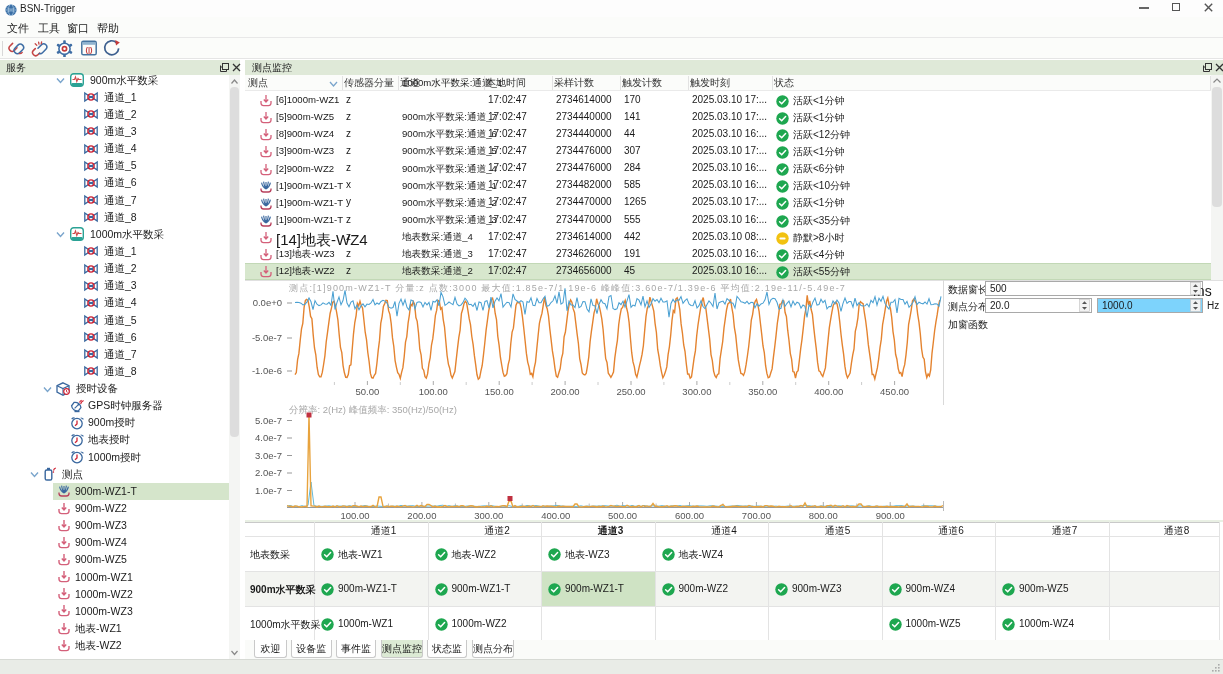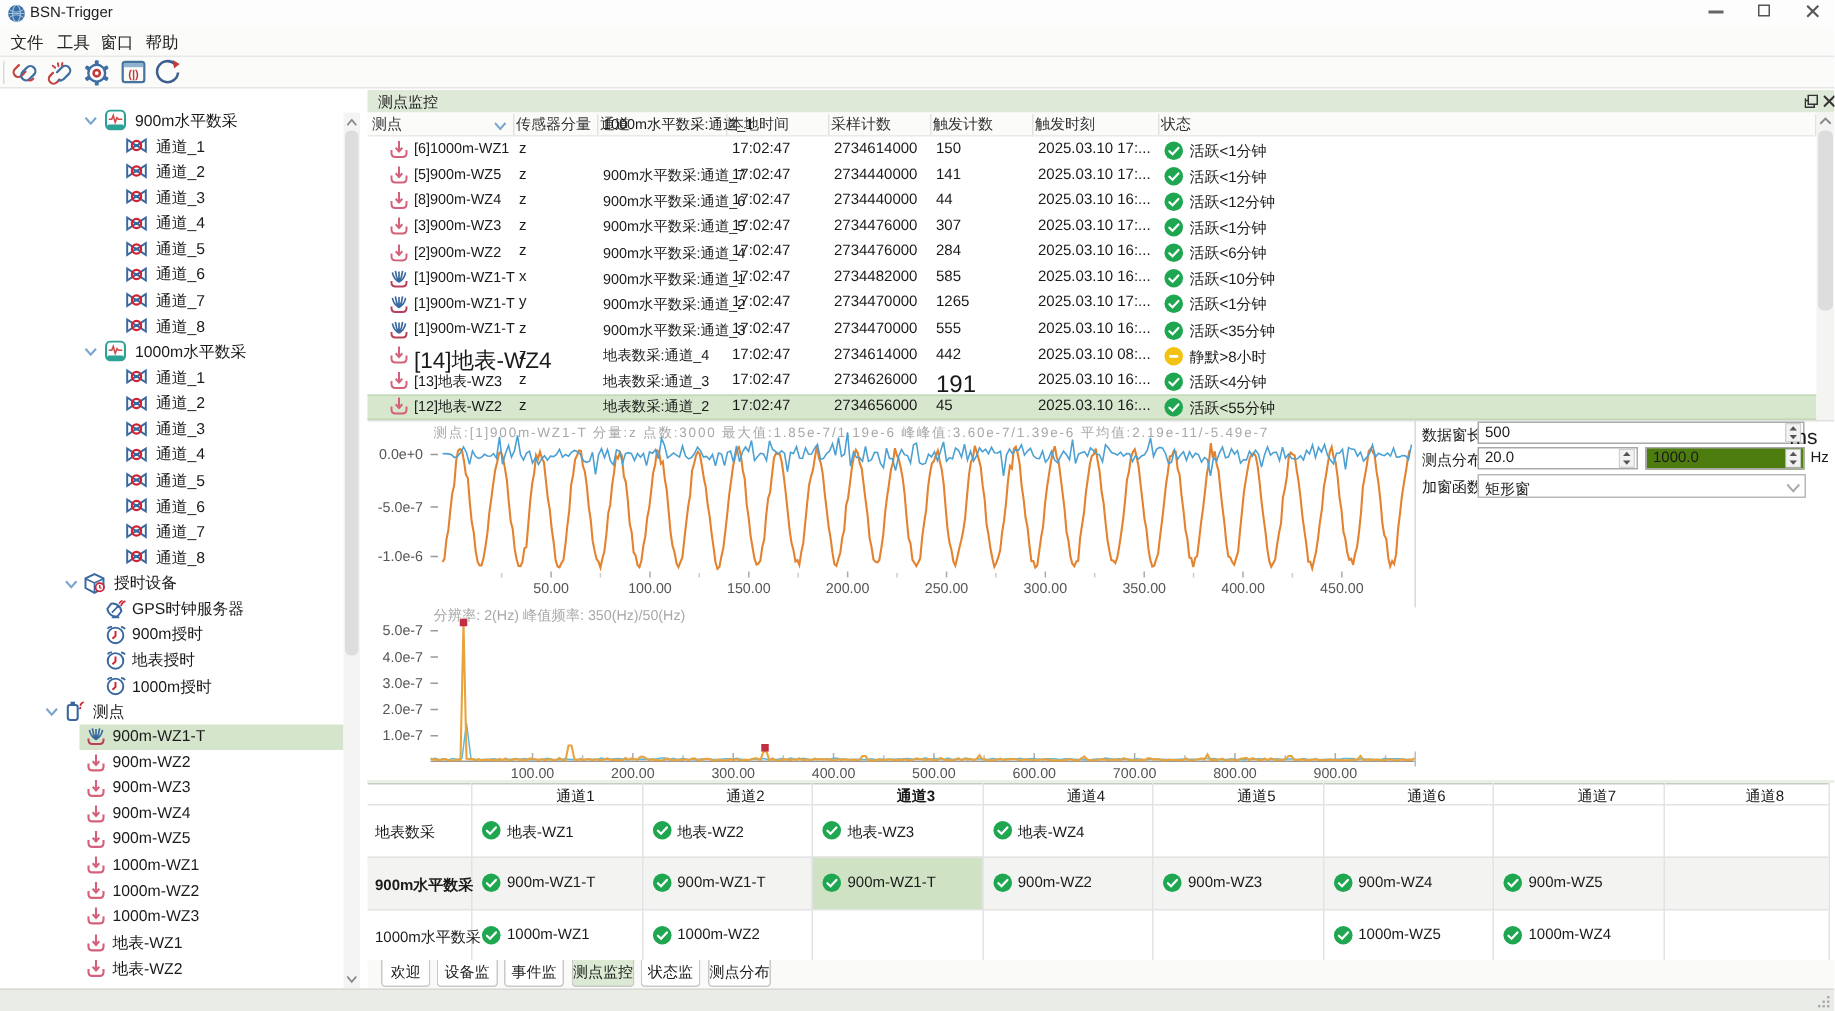--- a/index.html
+++ b/index.html
@@ -56,20 +56,30 @@
         <rect x="1.8" y="2.2" width="14.4" height="13.6" rx="1.6" fill="none" stroke="#46749f" stroke-width="1.5"></rect>
         <rect x="2.6" y="3" width="12.8" height="2.8" fill="#8fb3cf"></rect>
         <text x="9" y="13" font-size="7.5" font-weight="bold" fill="#c43a3a" text-anchor="middle" font-family="Liberation Sans">(|)</text>
       </svg></div>
     <div class="abs" style="left:103px;top:1px"><svg width="18" height="18" viewBox="0 0 18 18" style="">
         <path d="M12.8 3.2 A7 7 0 1 0 15.6 8.4" fill="none" stroke="#3c5f8e" stroke-width="1.7" transform="rotate(8 9 9.5)"></path>
         <path d="M12.2 1 L16.8 3.6 L13 6.6 Z" fill="#c43a3a"></path>
       </svg></div>
   </div>
 <div class="abs" style="left:0;top:60px;width:240px;height:599px;background:#fff">
+    <div class="abs" style="left:0;top:0;width:240px;height:15px;background:#dfe9d8;font-size:10px;color:#222">
+      <span class="abs" style="left:6px;top:1px">服务</span>
+      <span class="abs" style="left:220px;top:3px"><svg width="9" height="9" viewBox="0 0 9 9" style="">
+          <rect x="2.5" y="0.5" width="6" height="6" fill="none" stroke="#333" stroke-width="1"></rect>
+          <path d="M0.5 2.5 L0.5 8.5 L6.5 8.5 L6.5 6.5 M0.5 4 L2.5 4" fill="none" stroke="#333" stroke-width="1"></path>
+        </svg></span>
+      <span class="abs" style="left:232px;top:3px"><svg width="9" height="9" viewBox="0 0 9 9" style="">
+          <path d="M1 1 L8 8 M8 1 L1 8" stroke="#333" stroke-width="1.3"></path>
+        </svg></span>
+    </div>
     <svg class="abs" style="left:56px;top:16.0px" width="9" height="9">
       <path d="M1 2.5 L4.5 6.5 L8 2.5" fill="none" stroke="#7aa5cc" stroke-width="1.4"></path>
     </svg>
     <div class="abs" style="left:70px;top:13.0px"><svg width="14" height="14" viewBox="0 0 14 14" style="">
         <rect x="0.7" y="0.7" width="12.6" height="12.6" rx="3" fill="none" stroke="#2ba295" stroke-width="1.4"></rect>
         <rect x="1.4" y="10" width="11.2" height="3" rx="1.2" fill="#2ba295"></rect>
         <path d="M2.5 6.5 L4.5 6.5 5.5 4 6.8 8.5 8 5.5 9 6.5 11.5 6.5" fill="none" stroke="#d04a4a" stroke-width="1.1"></path>
       </svg></div>
     <div class="abs" style="left:90px;top:13.5px;font-size:10.5px;color:#1a1a1a">900m水平数采</div>
     <div class="abs" style="left:84px;top:30.1px"><svg width="14" height="14" viewBox="0 0 14 14" style="">
@@ -331,21 +341,21 @@
     </svg>
     <div class="abs" style="left:14px;top:33.0px"><svg width="13" height="13" viewBox="0 0 13 13" style="">
         <path d="M7 1 L7 7.5 M4.8 5.5 L7 8 L9.2 5.5" fill="none" stroke="#d4607a" stroke-width="1.3"></path>
         <path d="M2 7 L2 9.2 A2.6 2.6 0 0 0 4.6 11.6 L9.4 11.6 A2.6 2.6 0 0 0 12 9.2 L12 7" fill="none" stroke="#d4607a" stroke-width="1.3"></path>
       </svg></div>
     <div class="abs" style="left:31px;top:34.0px;font-size:9.6px">[6]1000m-WZ1</div>
     <div class="abs" style="left:101px;top:33.5px;font-size:10px">z</div>
     <div class="abs" style="left:157px;top:17px;font-size:9.6px">1000m水平数采:通道_1</div>
     <div class="abs" style="left:243px;top:33.5px;font-size:10px">17:02:47</div>
     <div class="abs" style="left:311px;top:33.5px;font-size:10px">2734614000</div>
-    <div class="abs" style="left:379px;top:33.5px;font-size:10px">150</div>
+    <div class="abs" style="left:379px;top:33.5px;font-size:10px">170</div>
     <div class="abs" style="left:447px;top:33.5px;font-size:10px">2025.03.10 17:...</div>
     <div class="abs" style="left:531px;top:33.5px"><svg width="13" height="13" viewBox="0 0 13 13" style="">
         <circle cx="6.5" cy="6.5" r="6.2" fill="#1ea750"></circle>
         <path d="M3.6 6.8 L5.7 8.8 L9.6 4.6" fill="none" stroke="#fff" stroke-width="1.5" stroke-linecap="round"></path>
       </svg></div>
     <div class="abs" style="left:548px;top:33.5px;font-size:10px">活跃&lt;1分钟</div>
     <div class="abs" style="left:14px;top:50.1px"><svg width="13" height="13" viewBox="0 0 13 13" style="">
         <path d="M7 1 L7 7.5 M4.8 5.5 L7 8 L9.2 5.5" fill="none" stroke="#d4607a" stroke-width="1.3"></path>
         <path d="M2 7 L2 9.2 A2.6 2.6 0 0 0 4.6 11.6 L9.4 11.6 A2.6 2.6 0 0 0 12 9.2 L12 7" fill="none" stroke="#d4607a" stroke-width="1.3"></path>
       </svg></div>
@@ -475,21 +485,21 @@
     <div class="abs" style="left:548px;top:170.6px;font-size:10px">静默&gt;8小时</div>
     <div class="abs" style="left:14px;top:187.3px"><svg width="13" height="13" viewBox="0 0 13 13" style="">
         <path d="M7 1 L7 7.5 M4.8 5.5 L7 8 L9.2 5.5" fill="none" stroke="#d4607a" stroke-width="1.3"></path>
         <path d="M2 7 L2 9.2 A2.6 2.6 0 0 0 4.6 11.6 L9.4 11.6 A2.6 2.6 0 0 0 12 9.2 L12 7" fill="none" stroke="#d4607a" stroke-width="1.3"></path>
       </svg></div>
     <div class="abs" style="left:31px;top:188.3px;font-size:9.6px">[13]地表-WZ3</div>
     <div class="abs" style="left:101px;top:187.8px;font-size:10px">z</div>
     <div class="abs" style="left:157px;top:188.3px;font-size:9.6px">地表数采:通道_3</div>
     <div class="abs" style="left:243px;top:187.8px;font-size:10px">17:02:47</div>
     <div class="abs" style="left:311px;top:187.8px;font-size:10px">2734626000</div>
-    <div class="abs" style="left:379px;top:187.8px;font-size:16px">191</div>
+    <div class="abs" style="left:379px;top:187.8px;font-size:10px">191</div>
     <div class="abs" style="left:447px;top:187.8px;font-size:10px">2025.03.10 16:...</div>
     <div class="abs" style="left:531px;top:187.8px"><svg width="13" height="13" viewBox="0 0 13 13" style="">
         <circle cx="6.5" cy="6.5" r="6.2" fill="#1ea750"></circle>
         <path d="M3.6 6.8 L5.7 8.8 L9.6 4.6" fill="none" stroke="#fff" stroke-width="1.5" stroke-linecap="round"></path>
       </svg></div>
     <div class="abs" style="left:548px;top:187.8px;font-size:10px">活跃&lt;4分钟</div>
     <div class="abs" style="left:0px;top:202.9px;width:966px;height:17px;background:#d7e7cd;border-top:1px solid #c2d8b6;border-bottom:1px solid #c2d8b6"></div>
     <div class="abs" style="left:14px;top:204.4px"><svg width="13" height="13" viewBox="0 0 13 13" style="">
         <path d="M7 1 L7 7.5 M4.8 5.5 L7 8 L9.2 5.5" fill="none" stroke="#d4607a" stroke-width="1.3"></path>
         <path d="M2 7 L2 9.2 A2.6 2.6 0 0 0 4.6 11.6 L9.4 11.6 A2.6 2.6 0 0 0 12 9.2 L12 7" fill="none" stroke="#d4607a" stroke-width="1.3"></path>
@@ -597,31 +607,25 @@
     </svg>
     <div class="abs" style="left:703px;top:223px;font-size:10px">数据窗长</div>
     <div class="abs" style="left:740px;top:221px;width:218px;height:15px;border:1px solid #a9a9a9;background:#fff;font-size:10px">
       <span class="abs" style="left:4px;top:1px">500</span>
     </div>
     <div class="abs" style="left:948px;top:223px;font-size:14px">ms</div>
     <div class="abs" style="left:703px;top:240px;font-size:10px">测点分布</div>
     <div class="abs" style="left:740px;top:238px;width:107px;height:15px;border:1px solid #a9a9a9;background:#fff;font-size:10px">
       <span class="abs" style="left:4px;top:1px">20.0</span>
     </div>
-    <div class="abs" style="left:852px;top:238px;width:106px;height:15px;border:1px solid #a9a9a9;background:#4d7c0f;font-size:10px">
+    <div class="abs" style="left:852px;top:238px;width:106px;height:15px;border:1px solid #a9a9a9;background:#7dd3fc;font-size:10px">
       <span class="abs" style="left:4px;top:1px">1000.0</span>
     </div>
     <div class="abs" style="left:962px;top:240px;font-size:10px">Hz</div>
     <div class="abs" style="left:703px;top:258px;font-size:10px">加窗函数</div>
-    <div class="abs" style="left:740px;top:256px;width:219px;height:16px;border:1px solid #b9b9b9;background:#fff;font-size:10px">
-      <span class="abs" style="left:4px;top:2px">矩形窗</span>
-      <svg class="abs" style="left:205px;top:5px" width="9" height="7">
-        <path d="M0.5 1 L4.5 5.5 L8.5 1" fill="none" stroke="#aaa" stroke-width="1.3"></path>
-      </svg>
-    </div>
     <svg class="abs" style="left:945px;top:222px" width="11" height="13">
       <rect x="0.5" y="0.5" width="10" height="12" fill="#f2f2f2" stroke="#c0c0c0" stroke-width="0.6"></rect>
       <path d="M3 5 L5.5 2.2 L8 5 Z" fill="#555"></path>
       <path d="M3 8 L5.5 10.8 L8 8 Z" fill="#555"></path>
     </svg>
     <svg class="abs" style="left:834px;top:239px" width="11" height="13">
       <rect x="0.5" y="0.5" width="10" height="12" fill="#f2f2f2" stroke="#c0c0c0" stroke-width="0.6"></rect>
       <path d="M3 5 L5.5 2.2 L8 5 Z" fill="#555"></path>
       <path d="M3 8 L5.5 10.8 L8 8 Z" fill="#555"></path>
     </svg>

